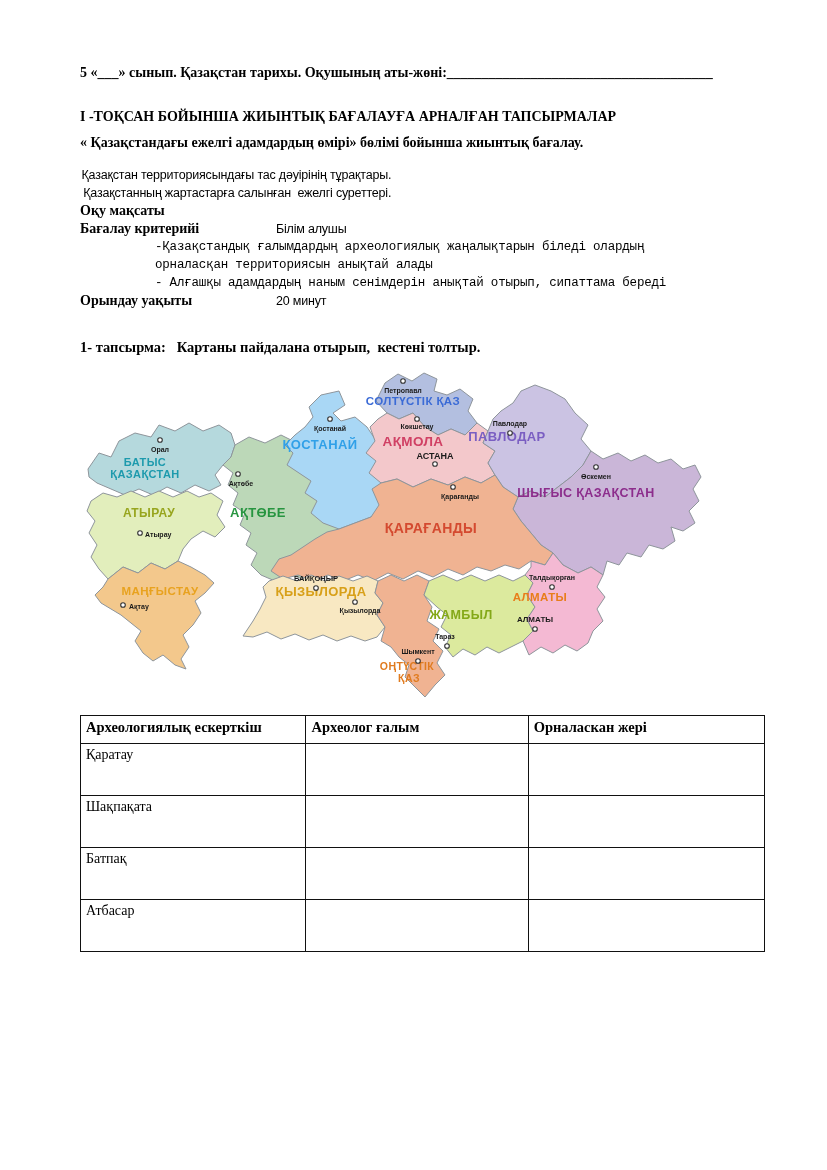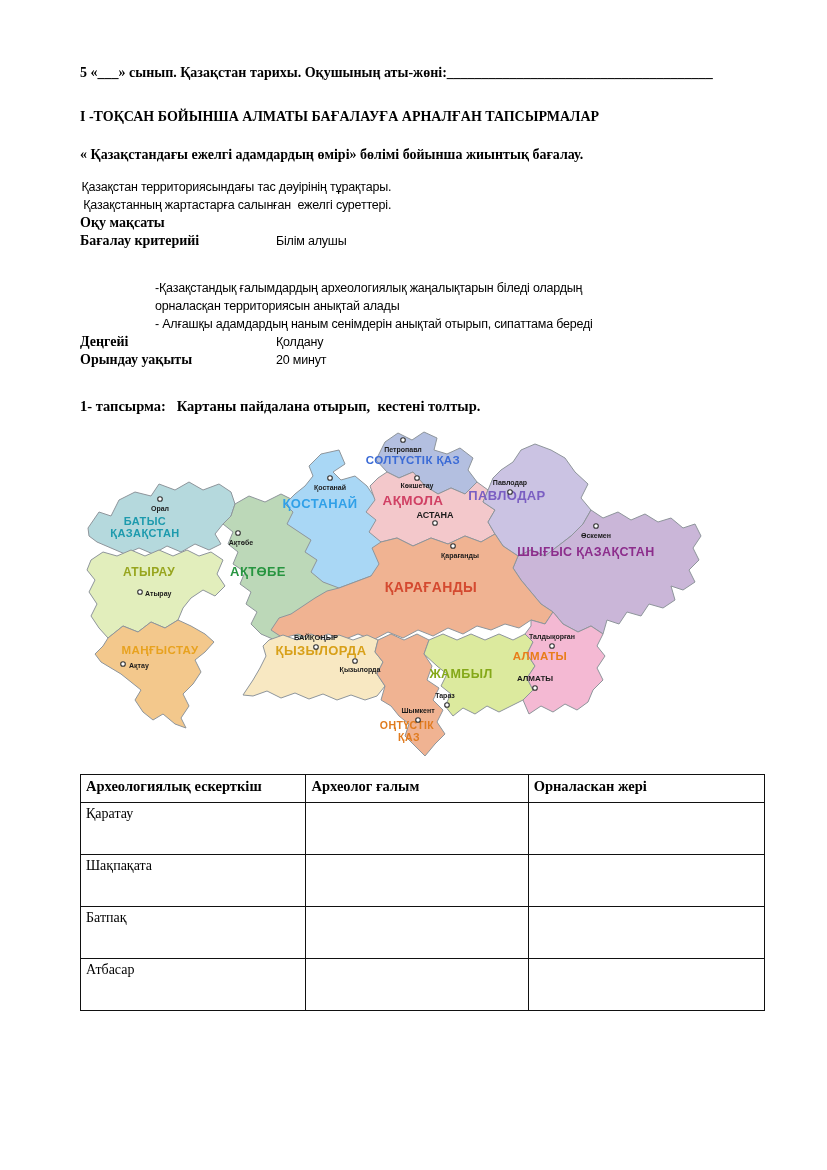--- a/index.html
+++ b/index.html
@@ -3,50 +3,50 @@
 <meta charset="utf-8">
 <style>
   html,body{margin:0;padding:0;background:#fff;}
   .page{
     position:relative;width:827px;height:1170px;background:#fff;overflow:hidden;
     font-family:"Liberation Serif",serif;color:#000;
     box-sizing:border-box;padding:64px 62px 0 80px;
   }
   .hdr-line{font-weight:bold;font-size:14px;line-height:18px;white-space:nowrap;}
   .title1{font-weight:bold;font-size:14px;line-height:18px;margin-top:26px;}
-  .title2{font-weight:bold;font-size:14px;line-height:18px;margin-top:20px;}
+  .title2{font-weight:bold;font-size:14px;line-height:18px;margin-top:8px;}
   .criteria{margin-top:14px;font-size:13px;}
   .crit-row{display:flex;}
   .crit-label{width:196px;flex:0 0 196px;font-family:"Liberation Serif",serif;
     font-weight:bold;font-size:14px;line-height:18px;}
   .crit-lines{font-family:"Liberation Sans",sans-serif;font-size:12.5px;line-height:18px;
     letter-spacing:-0.2px;}
   .crit-line{white-space:pre;text-align:right;}
-  .descriptors{margin-left:75px;font-family:Liberation Sans, sans-serif;
-    font-size:12.5px;line-height:18px;letter-spacing:-0.2px;margin-top:29px;}
+  .descriptors{margin-left:75px;font-family:Liberation Mono, monospace;
+    font-size:12.5px;line-height:18px;letter-spacing:-0.2px;}
   .desc-line{white-space:pre;}
   .task-line{margin-top:28px;font-weight:bold;font-size:14.5px;line-height:19px;white-space:pre;}
   .map-wrap{margin-top:12px;margin-left:3px;width:632px;height:334px;position:relative;}
   .ans-table{border-collapse:collapse;margin-top:12px;table-layout:fixed;}
   .ans-table td,.ans-table th{border:1.6px solid #111;vertical-align:top;text-align:left;
     padding:3px 5px;box-sizing:border-box;}
   .ans-table th{font-weight:bold;font-size:14.5px;height:28px;font-family:"Liberation Serif",serif;margin-left:36px;}
   .ans-table td{font-size:14px;height:52px;font-family:"Liberation Serif",serif;margin-top:32px;}
   svg text{font-family:"Liberation Sans",sans-serif;}
   .region-label{font-weight:bold;text-anchor:middle;letter-spacing:0.4px;}
   .city-label{font-weight:bold;fill:#1a1a1a;}
 </style>
 </head>
 <body>
 
 <div class="page">
 
   <div class="hdr-line">5 «___» сынып. Қазақстан  тарихы. Оқушының  аты-жөні:______________________________________</div>
 
-  <div class="title1">І -ТОҚСАН БОЙЫНША АЛМАТЫ БАҒАЛАУҒА АРНАЛҒАН ТАПСЫРМАЛАР</div>
+  <div class="title1">І -ТОҚСАН БОЙЫНША ЖИЫНТЫҚ БАҒАЛАУҒА АРНАЛҒАН ТАПСЫРМАЛАР</div>
 
   <div class="title2">« Қазақстандағы ежелгі адамдардың өмірі» бөлімі бойынша жиынтық бағалау.</div>
 
   <div class="criteria">
     <div id="crit-top">
         <div class="crit-row">
           <div class="crit-lines">
             <div class="crit-line">Қазақстан территориясындағы тас дәуірінің тұрақтары.</div>
             <div class="crit-line"> Қазақстанның жартастарға салынған  ежелгі суреттері.</div>
           </div>
@@ -60,26 +60,20 @@
             <div class="crit-line">Білім алушы</div>
           </div>
         </div>
       </div>
     <div class="descriptors" id="crit-desc">
         <div class="desc-line">-Қазақстандық ғалымдардың археологиялық жаңалықтарын біледі олардың</div>
         <div class="desc-line">орналасқан территориясын анықтай алады</div>
         <div class="desc-line">- Алғашқы адамдардың наным сенімдерін анықтай отырып, сипаттама береді</div>
       </div>
     <div id="crit-bottom">
-        <div class="crit-row">
-          <div class="crit-label">Деңгейі</div>
-          <div class="crit-lines">
-            <div class="crit-line">Қолдану</div>
-          </div>
-        </div>
         <div class="crit-row">
           <div class="crit-label">Орындау уақыты</div>
           <div class="crit-lines">
             <div class="crit-line">20 минут</div>
           </div>
         </div>
       </div>
   </div>
 
   <div class="task-line">1- тапсырма:   Картаны пайдалана отырып,  кестені толтыр.</div>

